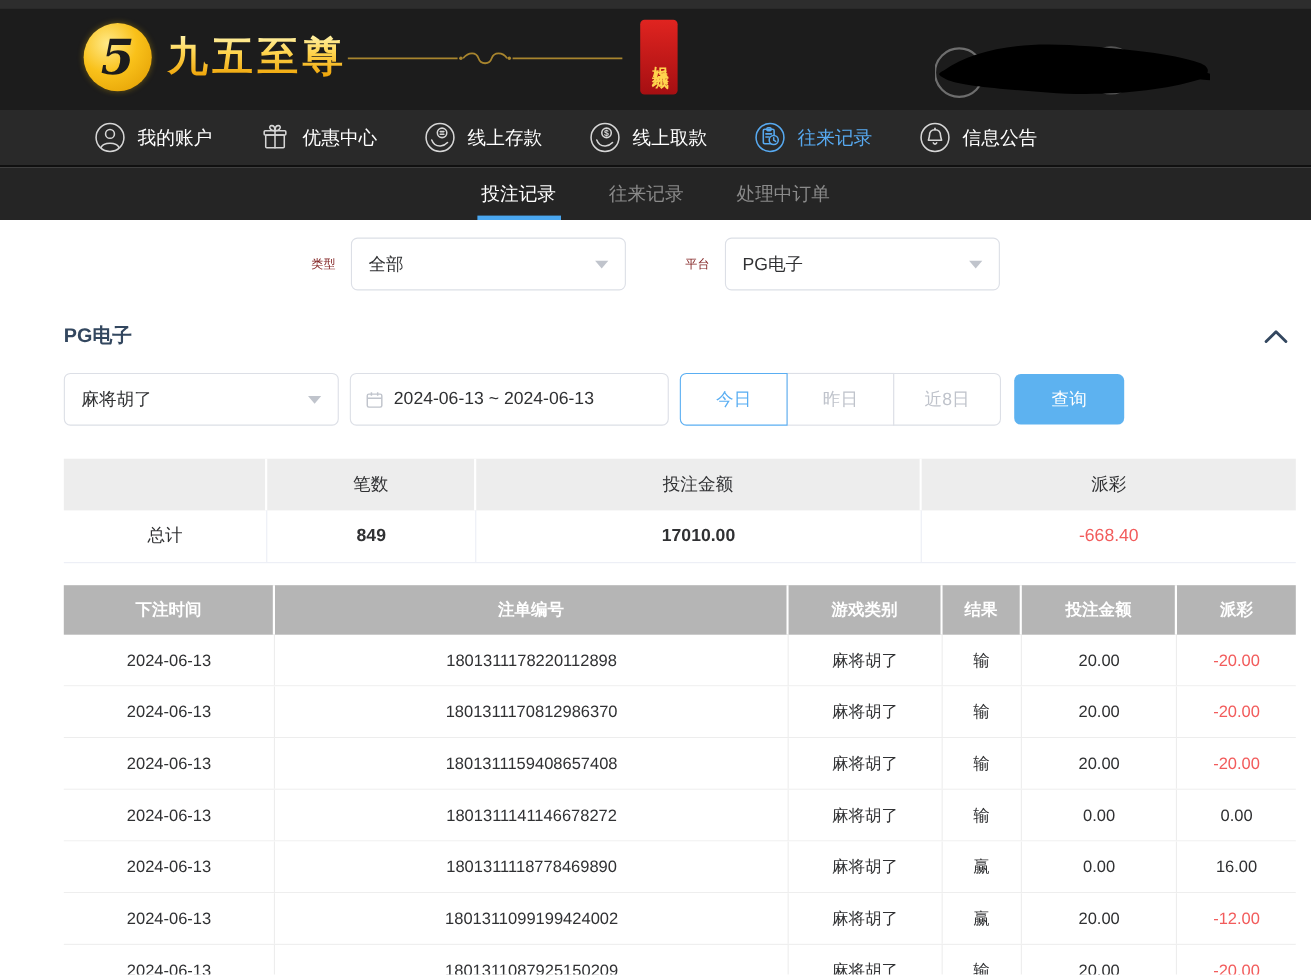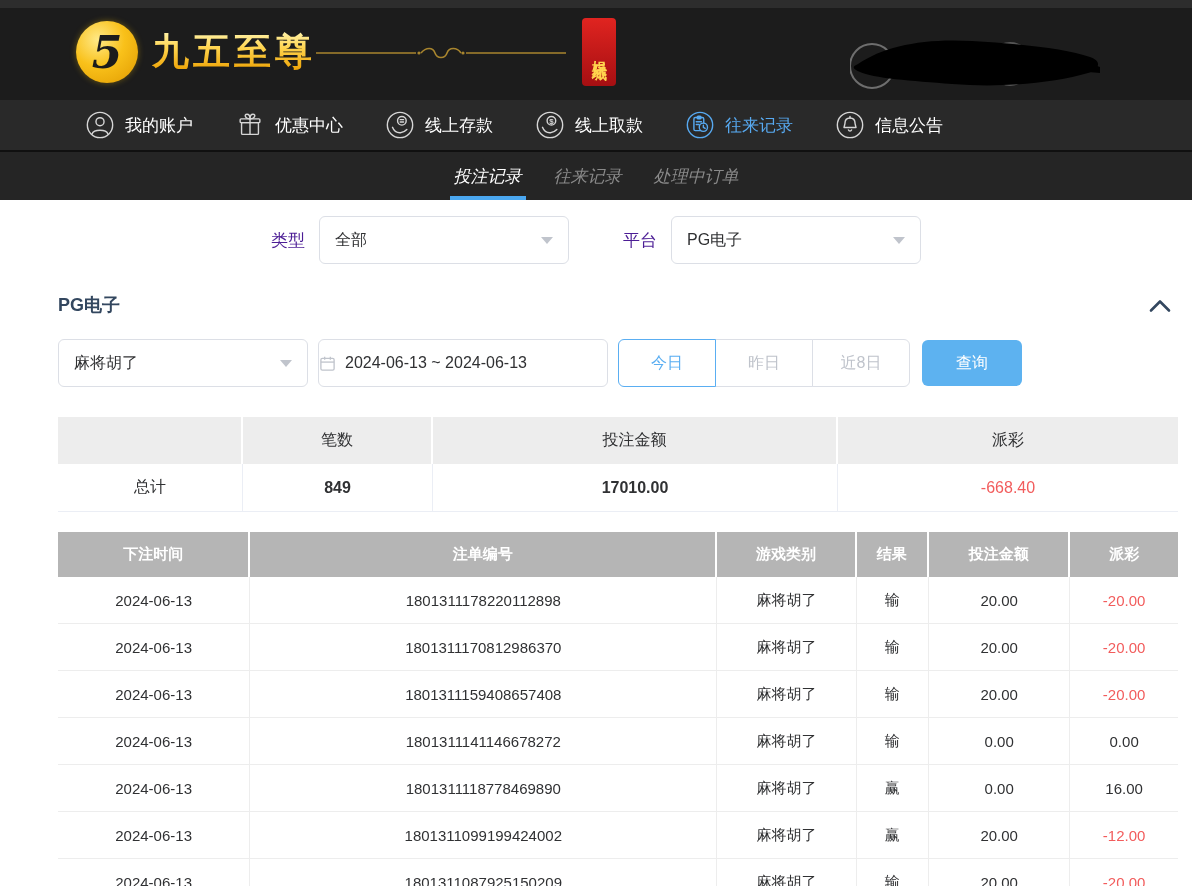--- a/index.html
+++ b/index.html
@@ -29,46 +29,46 @@
   
   .navbar { height:52px; background:#292929; border-bottom:2px solid #101010;
     display:flex; align-items:center; gap:42px; padding-left:85px; }
   .nav-item { display:flex; align-items:center; gap:10px; color:#ffffff;
     font-size:17px; font-weight:500; cursor:pointer; white-space:nowrap; }
   .nav-item svg { stroke:#d6d6d6; fill:none; stroke-width:1.5; stroke-linecap:round; stroke-linejoin:round; }
   .nav-item.active { color:#57a9f0; }
   .nav-item.active svg { stroke:#57a9f0; }
 
   
-  .tabbar { height:48px; background:#252525; display:flex; justify-content:center; gap:24px;font-style:italic; }
+  .tabbar { height:48px; background:#252525; display:flex; justify-content:center; gap:40px; }
   .tab { position:relative; display:flex; align-items:center; font-size:17px;
     color:#8a8a8a; cursor:pointer; padding:0 4px; }
   .tab.active { color:#fff; }
   .tab.active::after { content:""; position:absolute; left:0; right:0; bottom:0;
     height:4px; background:#4aa7f0; }
 
   
   .content { background:#fff; }
   .filter-row { margin-top:15px; display:flex; justify-content:center; gap:54px;
     align-items:center; height:50px; }
   .filter-group { display:flex; align-items:center; gap:14px; }
-  .filter-label { font-size:17px; color:#4c1d95; }
+  .filter-label { font-size:11px; color:#7f1d1d; }
   .select-box { width:250px; height:48px; border:1px solid #dcdfe6; border-radius:6px;
     display:flex; align-items:center; justify-content:space-between; padding:0 15px;
     font-size:16px; color:#303133; background:#fff; cursor:pointer; }
   .caret-down { width:0; height:0; border-left:6px solid transparent;
     border-right:6px solid transparent; border-top:7px solid #c0c4cc; }
 
   .section-row { margin-top:28px; padding:0 20px 0 58px; display:flex;
     justify-content:space-between; align-items:center; }
   .section-title { font-size:18px; font-weight:bold; color:#33475f; }
 
   .query-row { margin-top:22px; padding-left:58px; display:flex; align-items:center; }
   .date-box { margin-left:10px; width:290px; height:48px; border:1px solid #dcdfe6;
-    border-radius:6px; display:flex; align-items:center; gap:9px; padding:0 0;
+    border-radius:6px; display:flex; align-items:center; gap:9px; padding:0 13px;
     font-size:16px; color:#303133; cursor:pointer; }
   .quick-group { margin-left:10px; display:flex; }
   .quick-btn { width:98px; height:48px; background:#fff; border:1px solid #dcdfe6;
     font-size:16px; color:#bfc3cb; display:flex; align-items:center; justify-content:center;
     cursor:pointer; margin-left:-1px; }
   .quick-btn:first-child { border-radius:6px 0 0 6px; margin-left:0; }
   .quick-btn:last-child { border-radius:0 6px 6px 0; }
   .quick-btn.active { color:#5aaef2; border-color:#5aaef2; position:relative; z-index:1; }
   .search-btn { margin-left:12px; width:100px; height:46px; background:#5db2f0;
     color:#fff; font-size:16px; border:none; border-radius:6px; cursor:pointer;

